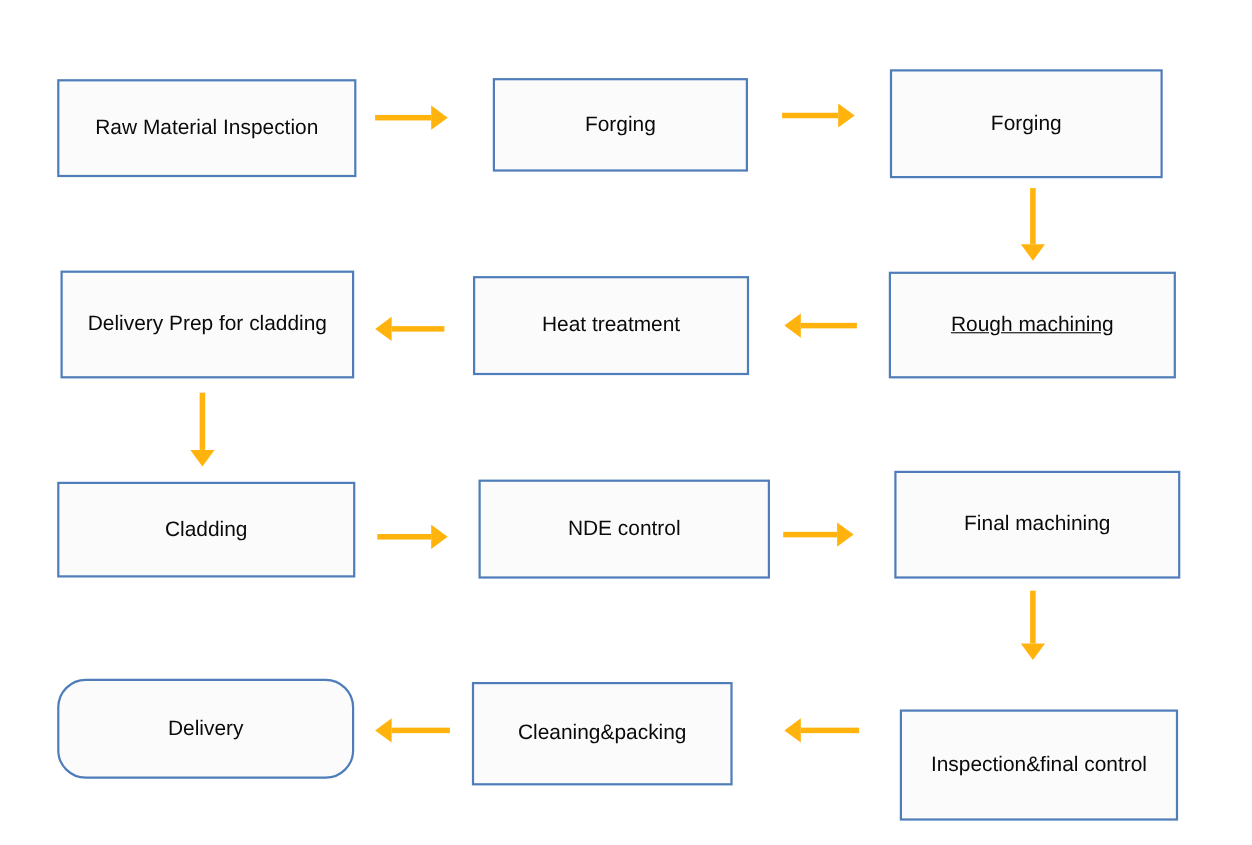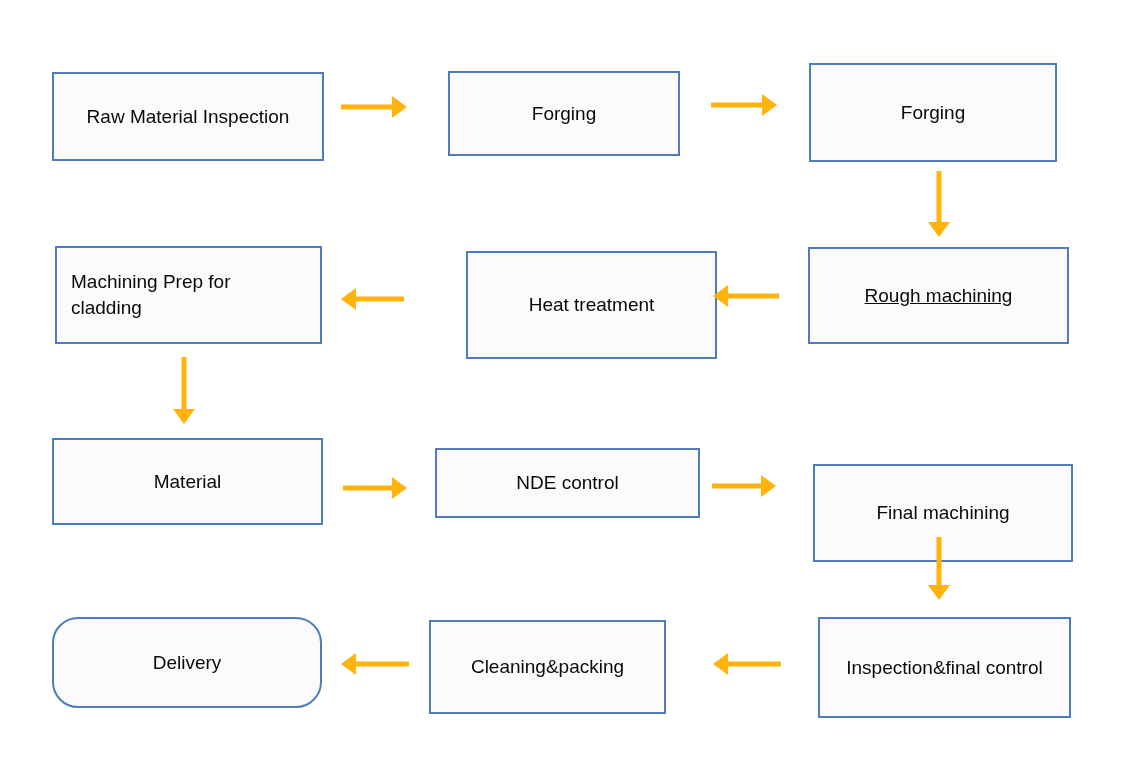--- a/index.html
+++ b/index.html
@@ -30,26 +30,26 @@
     text-align:left;
     font-size:19px;
     line-height:1.35;
     padding:4px 14px;
   }
   
   .b1 {left:52px;  top:72px;  width:272px; height:89px;}
   .b2 {left:448px; top:71px;  width:232px; height:85px;}
   .b3 {left:809px; top:63px;  width:248px; height:99px;}
   .b4 {left:808px; top:247px; width:261px; height:97px;text-decoration:underline;}
-  .b5 {left:430px; top:251px; width:251px; height:108px;margin-left:36px;}
+  .b5 {left:430px; top:251px; width:251px; height:90px;}
   .b6 {left:55px;  top:246px; width:267px; height:98px;}
   .b7 {left:52px;  top:438px; width:271px; height:87px;}
-  .b8 {left:435px; top:448px; width:265px; height:70px;}
-  .b9 {left:813px; top:428px; width:260px; height:98px;margin-top:36px;}
-  .b10{left:818px; top:617px; width:253px; height:101px;}
+  .b8 {left:435px; top:436px; width:265px; height:90px;}
+  .b9 {left:813px; top:428px; width:260px; height:98px;}
+  .b10{left:818px; top:645px; width:253px; height:101px;}
   .b11{left:429px; top:620px; width:237px; height:94px;}
   .b12{left:52px;  top:617px; width:270px; height:91px;border-radius:26px;}
 
   
   .arrow{position:absolute;}
   .arrow-right{height:24px;}
   .arrow-right::before{
     content:'';position:absolute;left:0;top:50%;transform:translateY(-50%);
     height:5px;width:calc(100% - 15px);background:var(--arrow);
   }
@@ -108,24 +108,24 @@
   <div class="flow-box b3">
       <span>Forging</span>
     </div>
   <div class="flow-box b4">
       <span>Rough machining</span>
     </div>
   <div class="flow-box b5">
       <span>Heat treatment</span>
     </div>
   <div class="flow-box b6">
-      <span>Machining Prep for cladding</span>
+      <span>Delivery Prep for cladding</span>
     </div>
   <div class="flow-box b7">
-      <span>Material</span>
+      <span>Cladding</span>
     </div>
   <div class="flow-box b8">
       <span>NDE control</span>
     </div>
   <div class="flow-box b9">
       <span>Final machining</span>
     </div>
   <div class="flow-box b10">
       <span>Inspection&amp;final control</span>
     </div>

